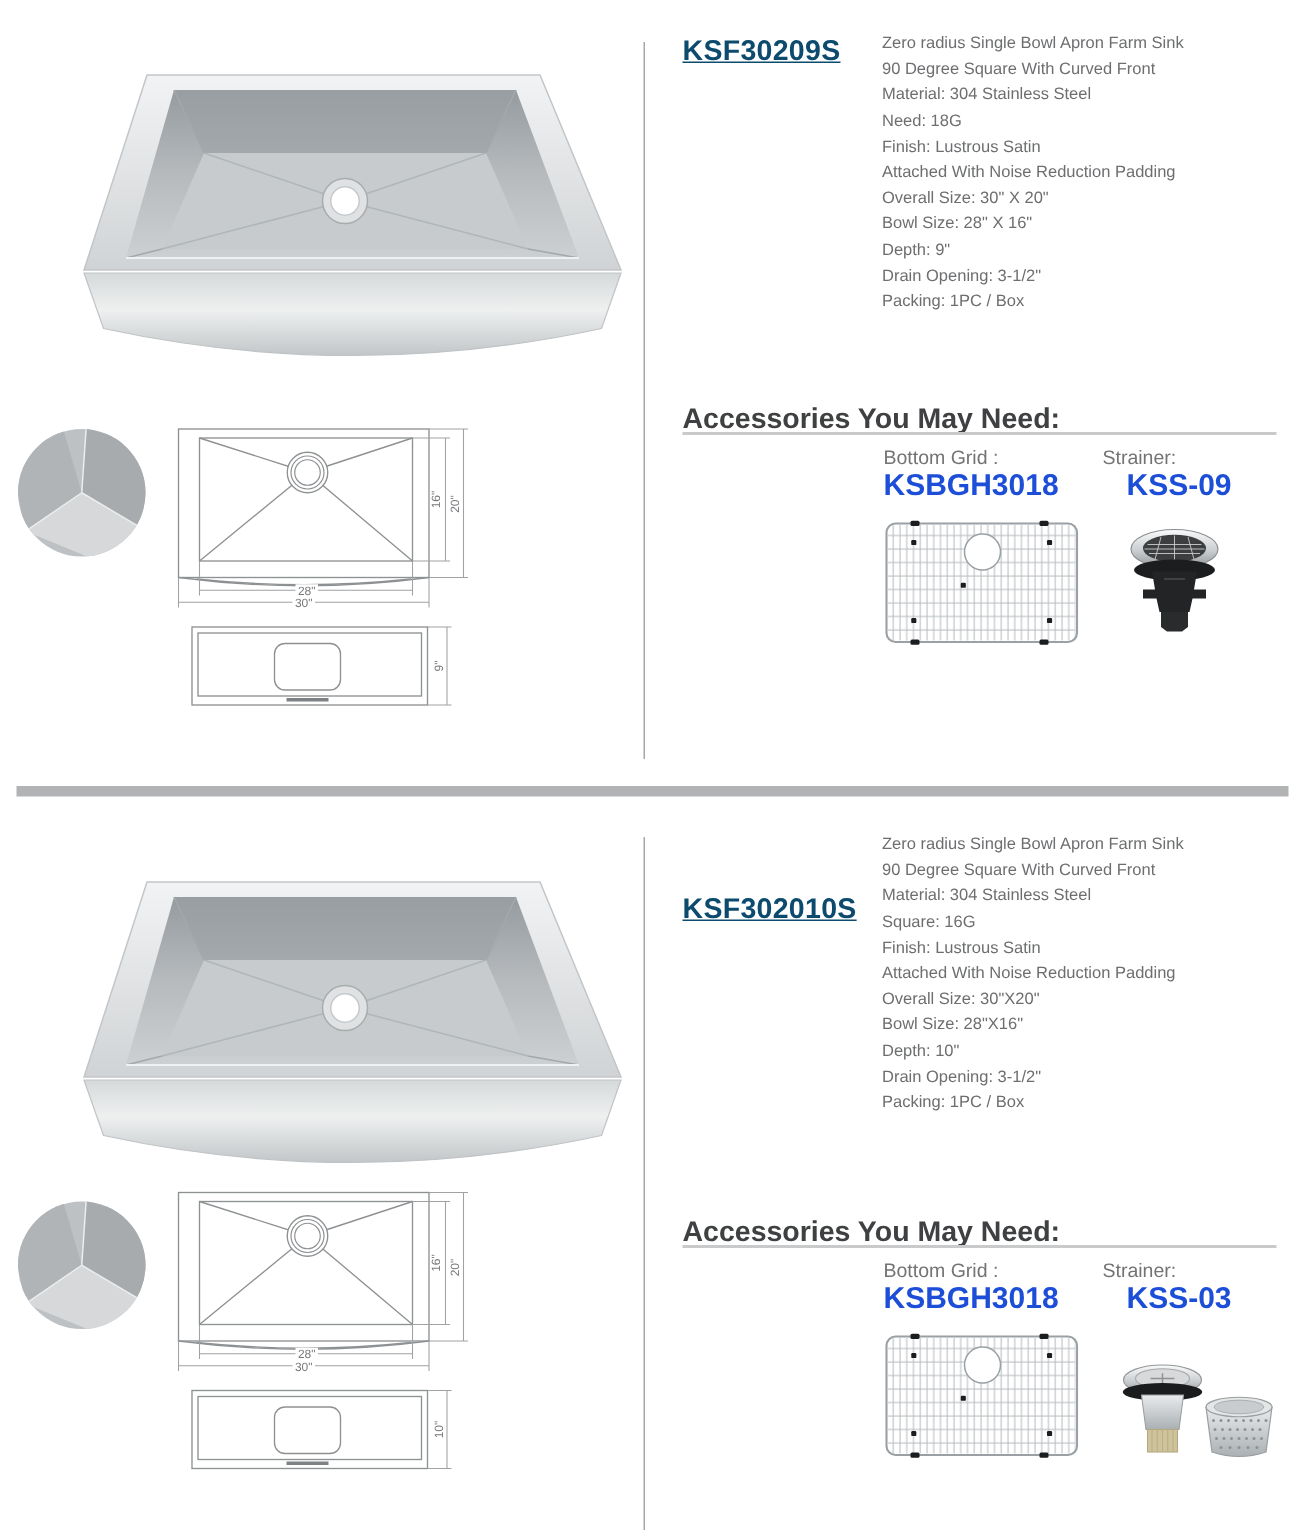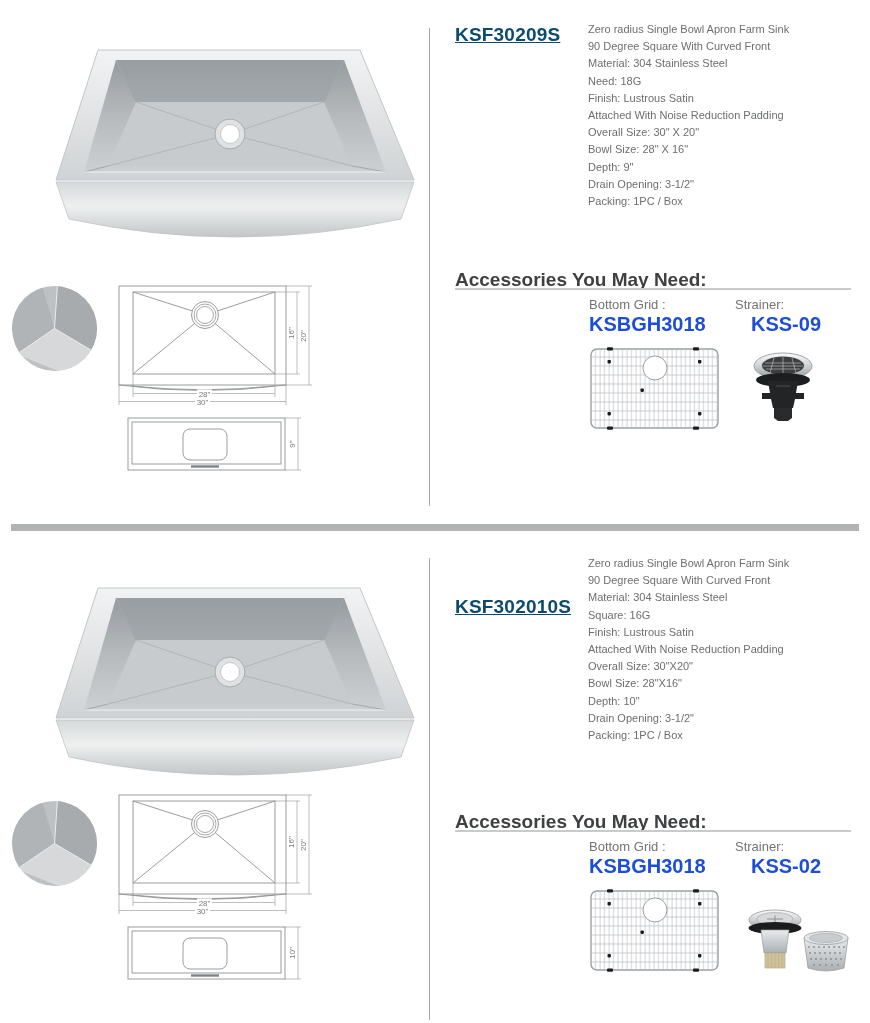--- a/index.html
+++ b/index.html
@@ -371,21 +371,21 @@
             <rect x="104" y="80.4" width="6" height="3.4" rx="1"></rect>
           <rect x="18.5" y="14" width="3.4" height="3.4" rx="0.8"></rect>
             <rect x="109" y="14" width="3.4" height="3.4" rx="0.8"></rect>
           <rect x="18.5" y="66" width="3.4" height="3.4" rx="0.8"></rect>
             <rect x="109" y="66" width="3.4" height="3.4" rx="0.8"></rect>
           <rect x="51.5" y="42.5" width="3.4" height="3.4" rx="0.8"></rect>
         </g>
       </svg>
     </div>
     <div class="acc-label st-label">Strainer:</div>
-    <div class="acc-code st-code">KSS-02</div>
+    <div class="acc-code st-code">KSS-03</div>
     <div class="st-img">
       <svg viewBox="0 0 104 68" width="104" height="68">
 
         <ellipse cx="27" cy="12" rx="26" ry="10" fill="url(#gChrome)" stroke="#94989b" stroke-width="0.8"></ellipse>
         <ellipse cx="27" cy="11" rx="18" ry="6.5" fill="#d7d9da" stroke="#a5a9ab" stroke-width="0.7"></ellipse>
         <line x1="19" y1="11" x2="35" y2="11" stroke="#8f9396" stroke-width="1"></line>
         <line x1="27" y1="7.5" x2="27" y2="14.5" stroke="#8f9396" stroke-width="1"></line>
         <ellipse cx="27" cy="20" rx="26.5" ry="6" fill="#1b1c1d"></ellipse>
         <path d="M13,22 L41,22 L38,45 L16,45 Z" fill="url(#gSteelV)" stroke="#9b9e9f" stroke-width="0.7"></path>
         <rect x="17" y="45" width="20" height="15" fill="#cfc39b" stroke="#b3a87f" stroke-width="0.7"></rect>

